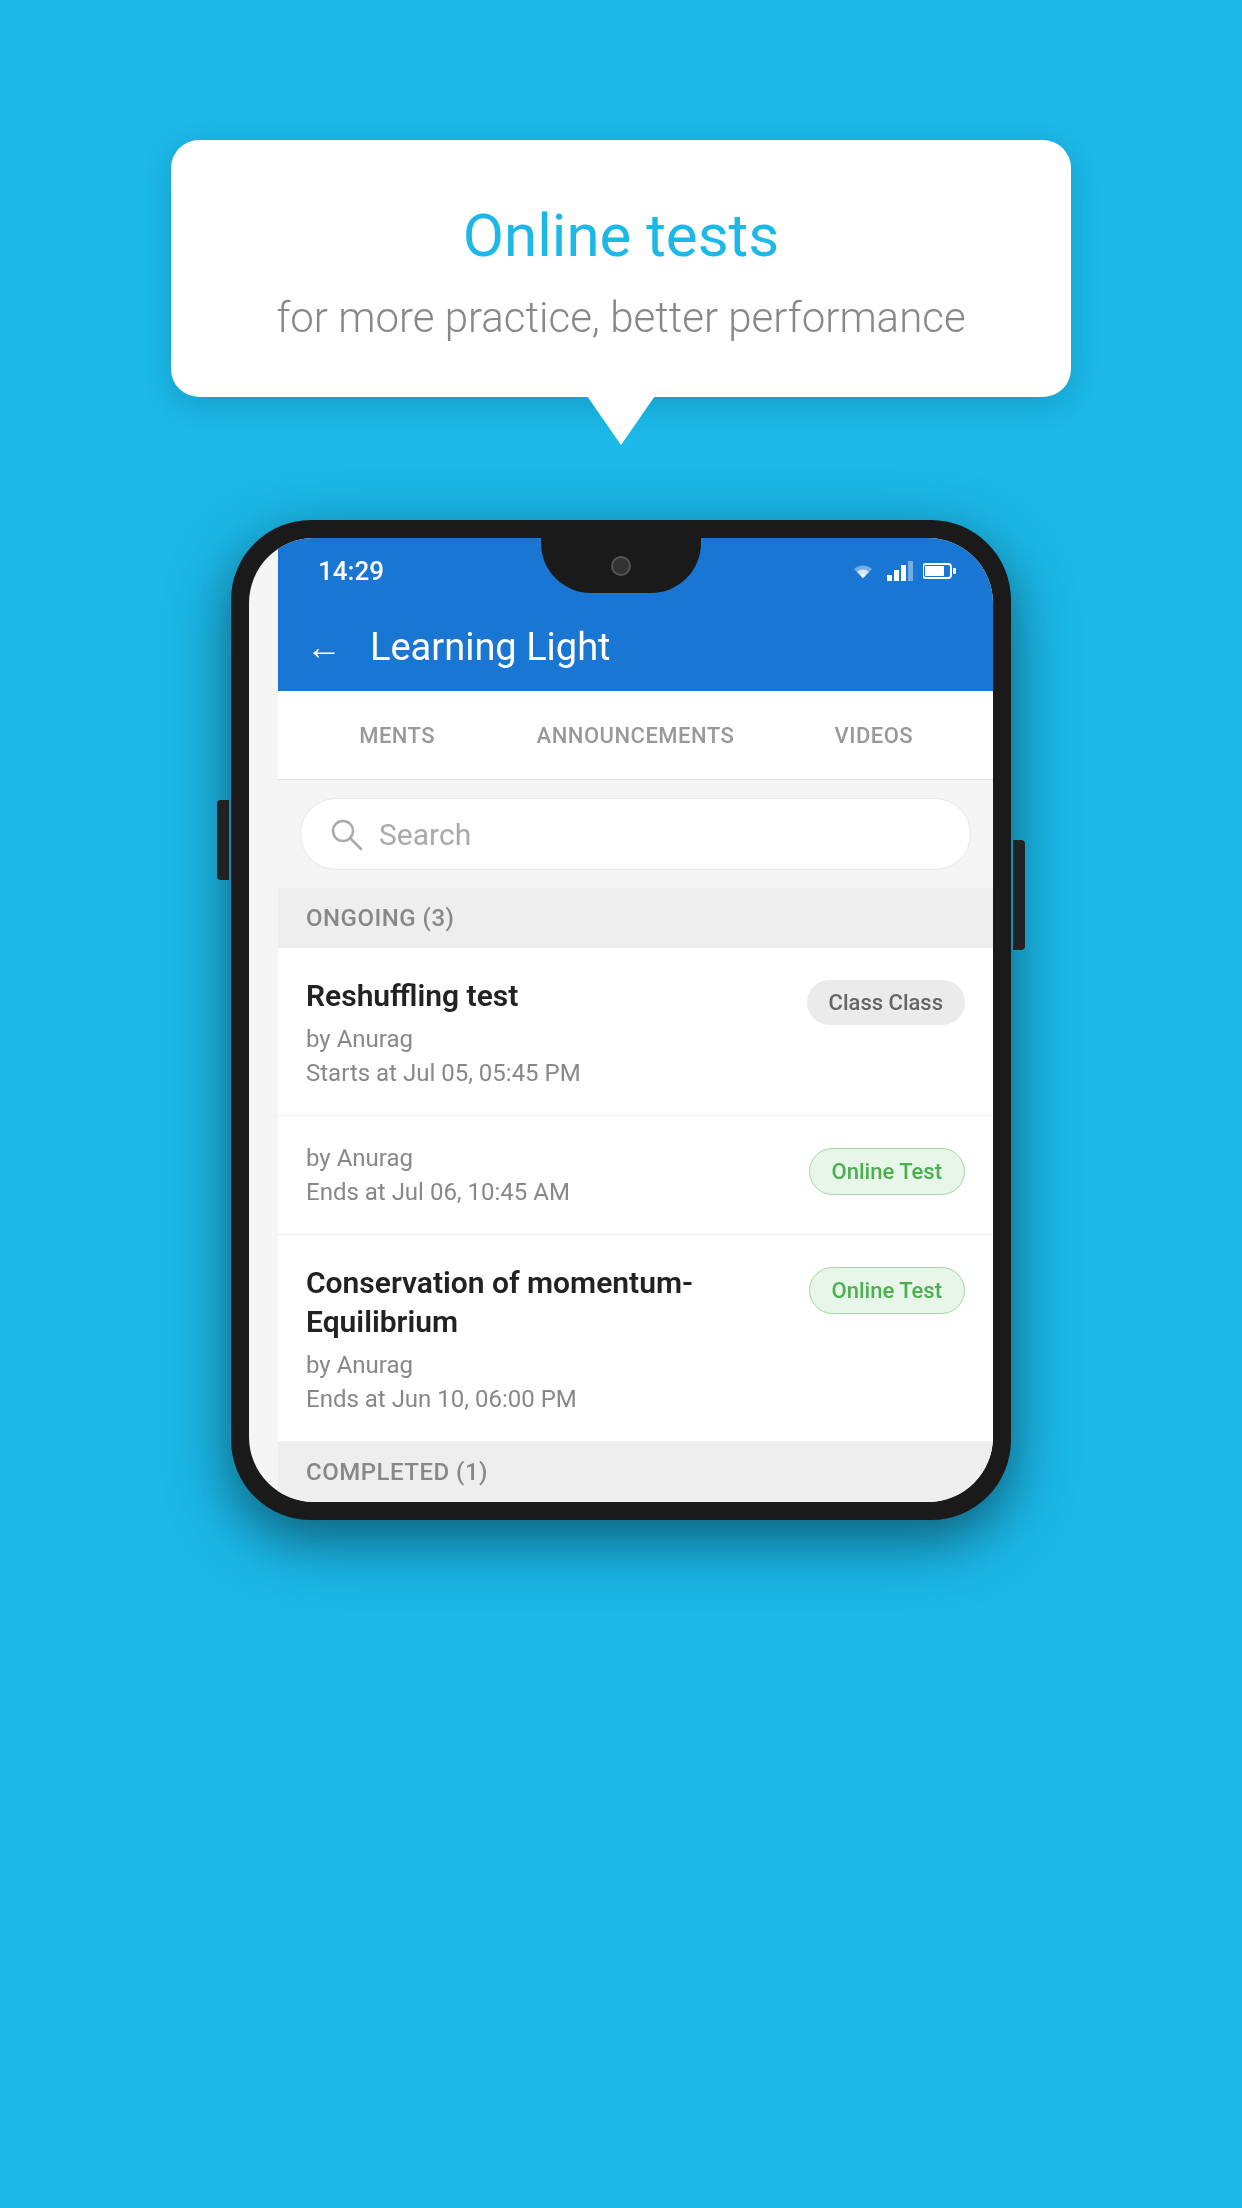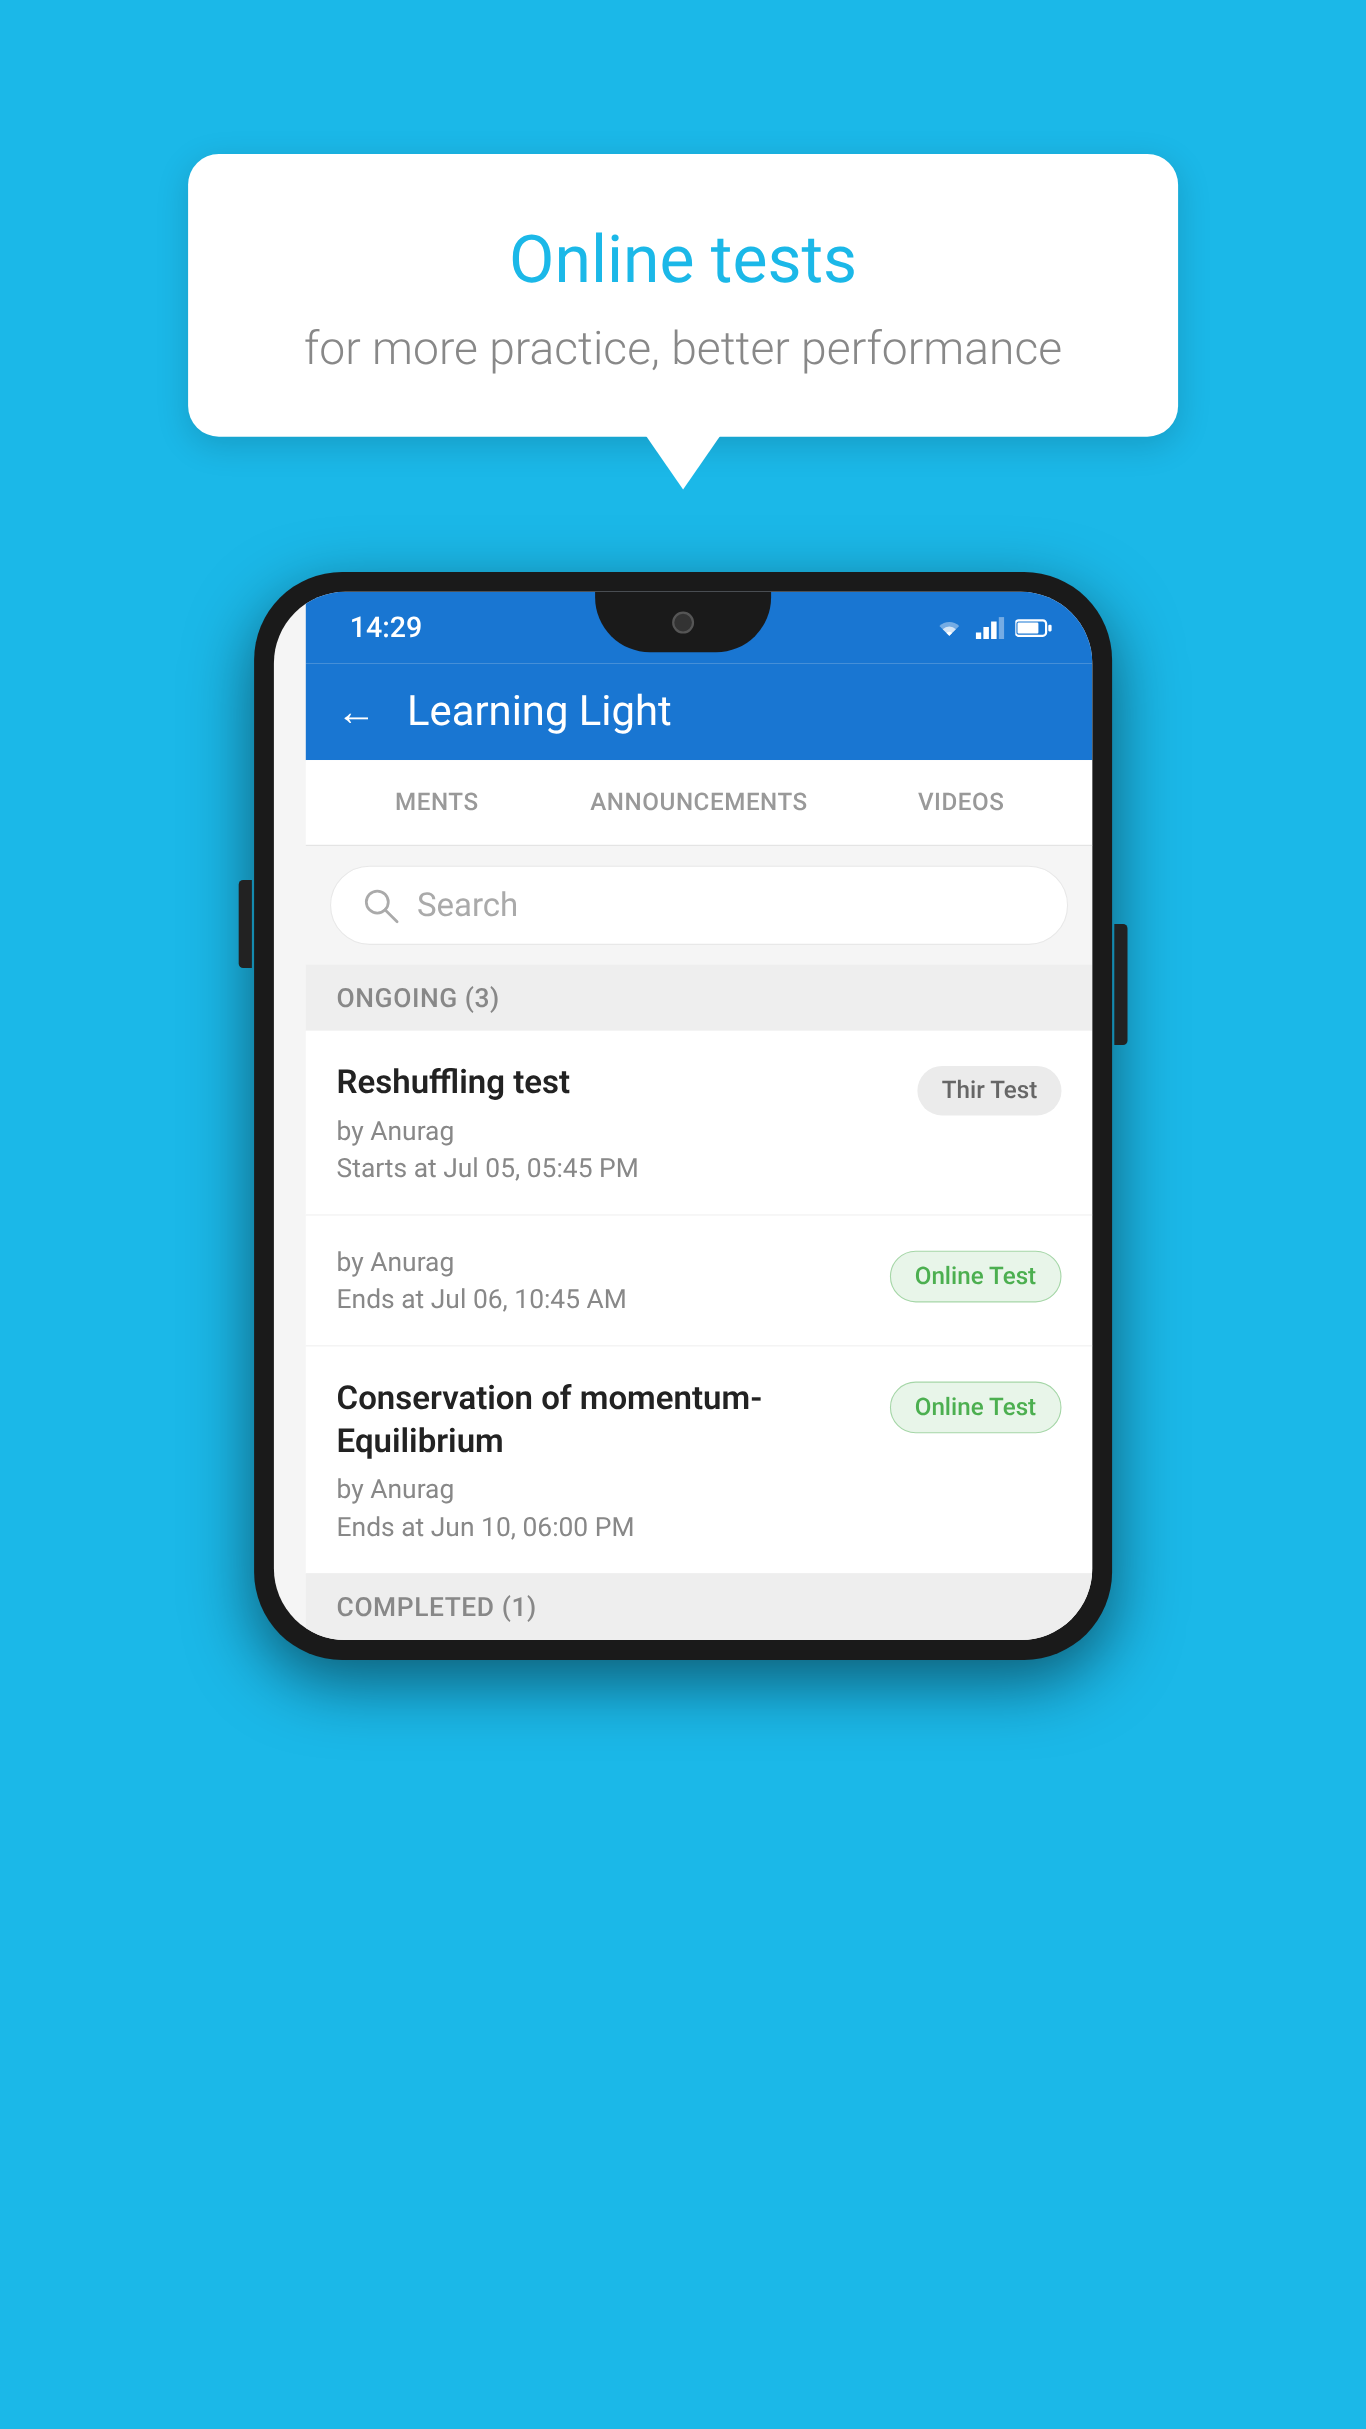--- a/index.html
+++ b/index.html
@@ -171,21 +171,21 @@
       color: white;
       font-size: 38px;
       font-weight: 400;
     }
 
     
     .tabs-bar {
       background: white;
       display: flex;
       border-bottom: 1px solid #e0e0e0;
-      height: 78px;
+      height: 89px;
       align-items: center;
     }
 
     .tab {
       flex: 1;
       text-align: center;
       font-size: 22px;
       font-weight: 500;
       color: #999;
       letter-spacing: 0.5px;
@@ -387,21 +387,21 @@
       </div>
 
       <div class="test-list">
 
         <div class="test-item">
           <div class="test-info">
             <div class="test-name">Reshuffling test</div>
             <div class="test-by">by Anurag</div>
             <div class="test-time">Starts at  Jul 05, 05:45 PM</div>
           </div>
-          <div class="test-badge badge-class">Thir Test</div>
+          <div class="test-badge badge-class">Class Class</div>
         </div>
 
         <div class="test-item">
           <div class="test-info">
             <div class="test-by">by Anurag</div>
             <div class="test-time">Ends at  Jul 06, 10:45 AM</div>
           </div>
           <div class="test-badge badge-online">Online Test</div>
         </div>
 

